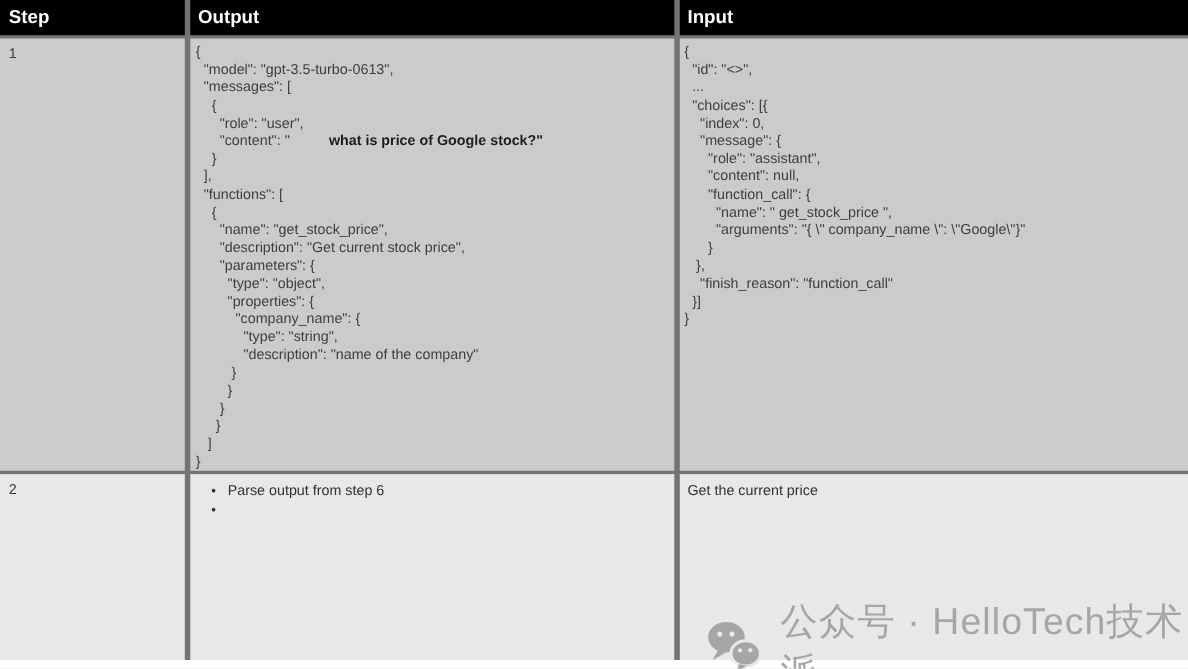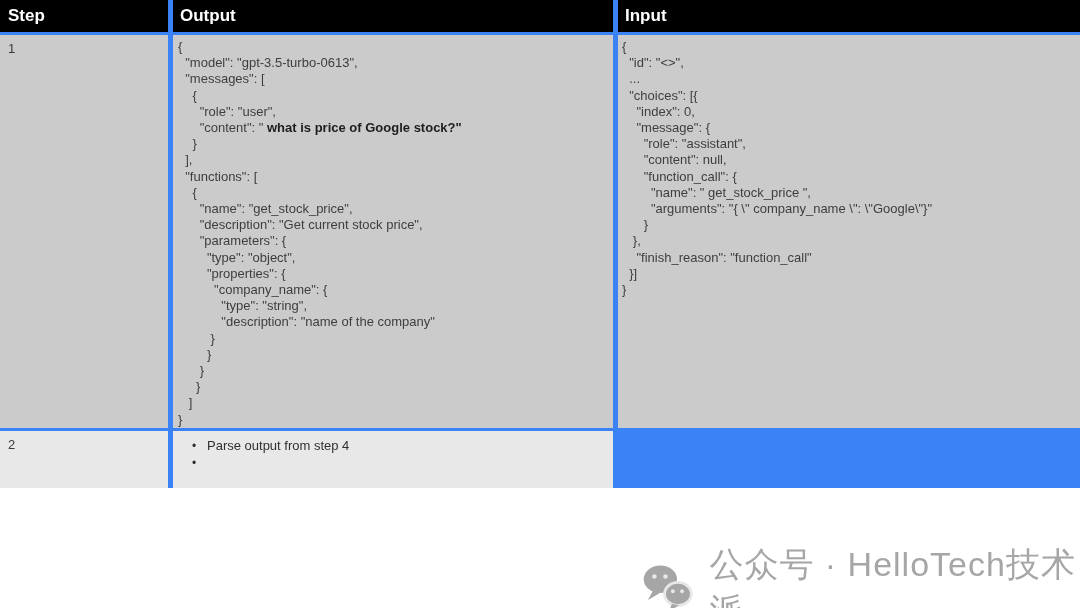--- a/index.html
+++ b/index.html
@@ -5,25 +5,25 @@
   html, body { margin: 0; padding: 0; }
   body {
     width: 1080px; height: 608px; overflow: hidden;
     font-family: "Liberation Sans", sans-serif;
     background: #ffffff;
   }
   .canvas {
     position: relative; width: 1080px; height: 608px; background: #ffffff;
   }
   .grid {
-    display: grid; width: 1080px; height: 488px;
+    display: grid; width: 1080px; height: 600px;
     grid-template-columns: 168px 440px 1fr;
     grid-template-rows: 32px 393px 1fr;
     column-gap: 5px; row-gap: 3px;
-    background: #3b82f6;
+    background: #737373;
   }
   .cell { overflow: hidden; }
   .header {
     background: #000000; color: #ffffff;
     font-weight: bold; font-size: 17px; line-height: 32px;
     padding-left: 8px;
   }
   .header.c-input, .header.c-output { padding-left: 7px; }
   .r1 { background: #cbcbcb; }
   .r2 { background: #e8e8e8; }
@@ -33,21 +33,21 @@
   }
   .json {
     margin: 0; padding: 0;
     font-family: "Liberation Sans", sans-serif;
     font-size: 13px; line-height: 16.2px;
     color: #3e3e3e; white-space: pre;
   }
   .input-cell .block-wrap { padding: 4px 0 0 5px; }
   .output-cell .block-wrap { padding: 4px 0 0 4px; }
   .pre-line { white-space: pre; font-size: 13px; line-height: 16.2px; color: #3e3e3e; }
-  .pre-line .bold-part { font-weight: bold; color: #1d1d1d; }
+  .pre-line .bold-part { font-weight: bold; color: #1d1d1d; margin-left: 32px; }
   .bullets { padding: 7px 0 0 19px; }
   .bullet-row {
     display: flex; align-items: flex-start;
     font-size: 13px; line-height: 16.5px; color: #303030;
   }
   .bullet-glyph { width: 15px; flex: 0 0 15px; font-size: 12px; }
   .plain-text { padding: 7px 0 0 7px; font-size: 13px; color: #303030; }
   .watermark {
     position: absolute; left: 641px; top: 542px;
     display: flex; align-items: center; gap: 13px;
@@ -124,28 +124,31 @@
     </div>
 
     <div class="cell r2">
       <span class="step-num">2</span>
     </div>
 
     <div class="cell r2">
       <div class="bullets">
         <div class="bullet-row">
           <span class="bullet-glyph">•</span>
-          <span>Parse output from step 4</span>
+          <span>Parse output from step 6</span>
         </div>
         <div class="bullet-row">
           <span class="bullet-glyph">•</span>
         </div>
       </div>
     </div>
 
+    <div class="cell r2">
+      <div class="plain-text">Get the current price</div>
+    </div>
 
   </div>
 
   <div class="watermark">
     <svg class="wechat-svg" width="60" height="54" viewBox="0 0 60 54">
       <ellipse cx="21" cy="17.5" rx="18" ry="15" fill="#a6a6a6"></ellipse>
       <path d="M13 30 L7.5 40 L20.5 32.5 Z" fill="#a6a6a6"></path>
       <circle cx="14.5" cy="14.5" r="2.5" fill="#e8e8e8"></circle>
       <circle cx="26.5" cy="14.5" r="2.5" fill="#e8e8e8"></circle>
       <ellipse cx="40" cy="33.5" rx="14.5" ry="12.5" fill="#a6a6a6" stroke="#e8e8e8" stroke-width="3"></ellipse>

